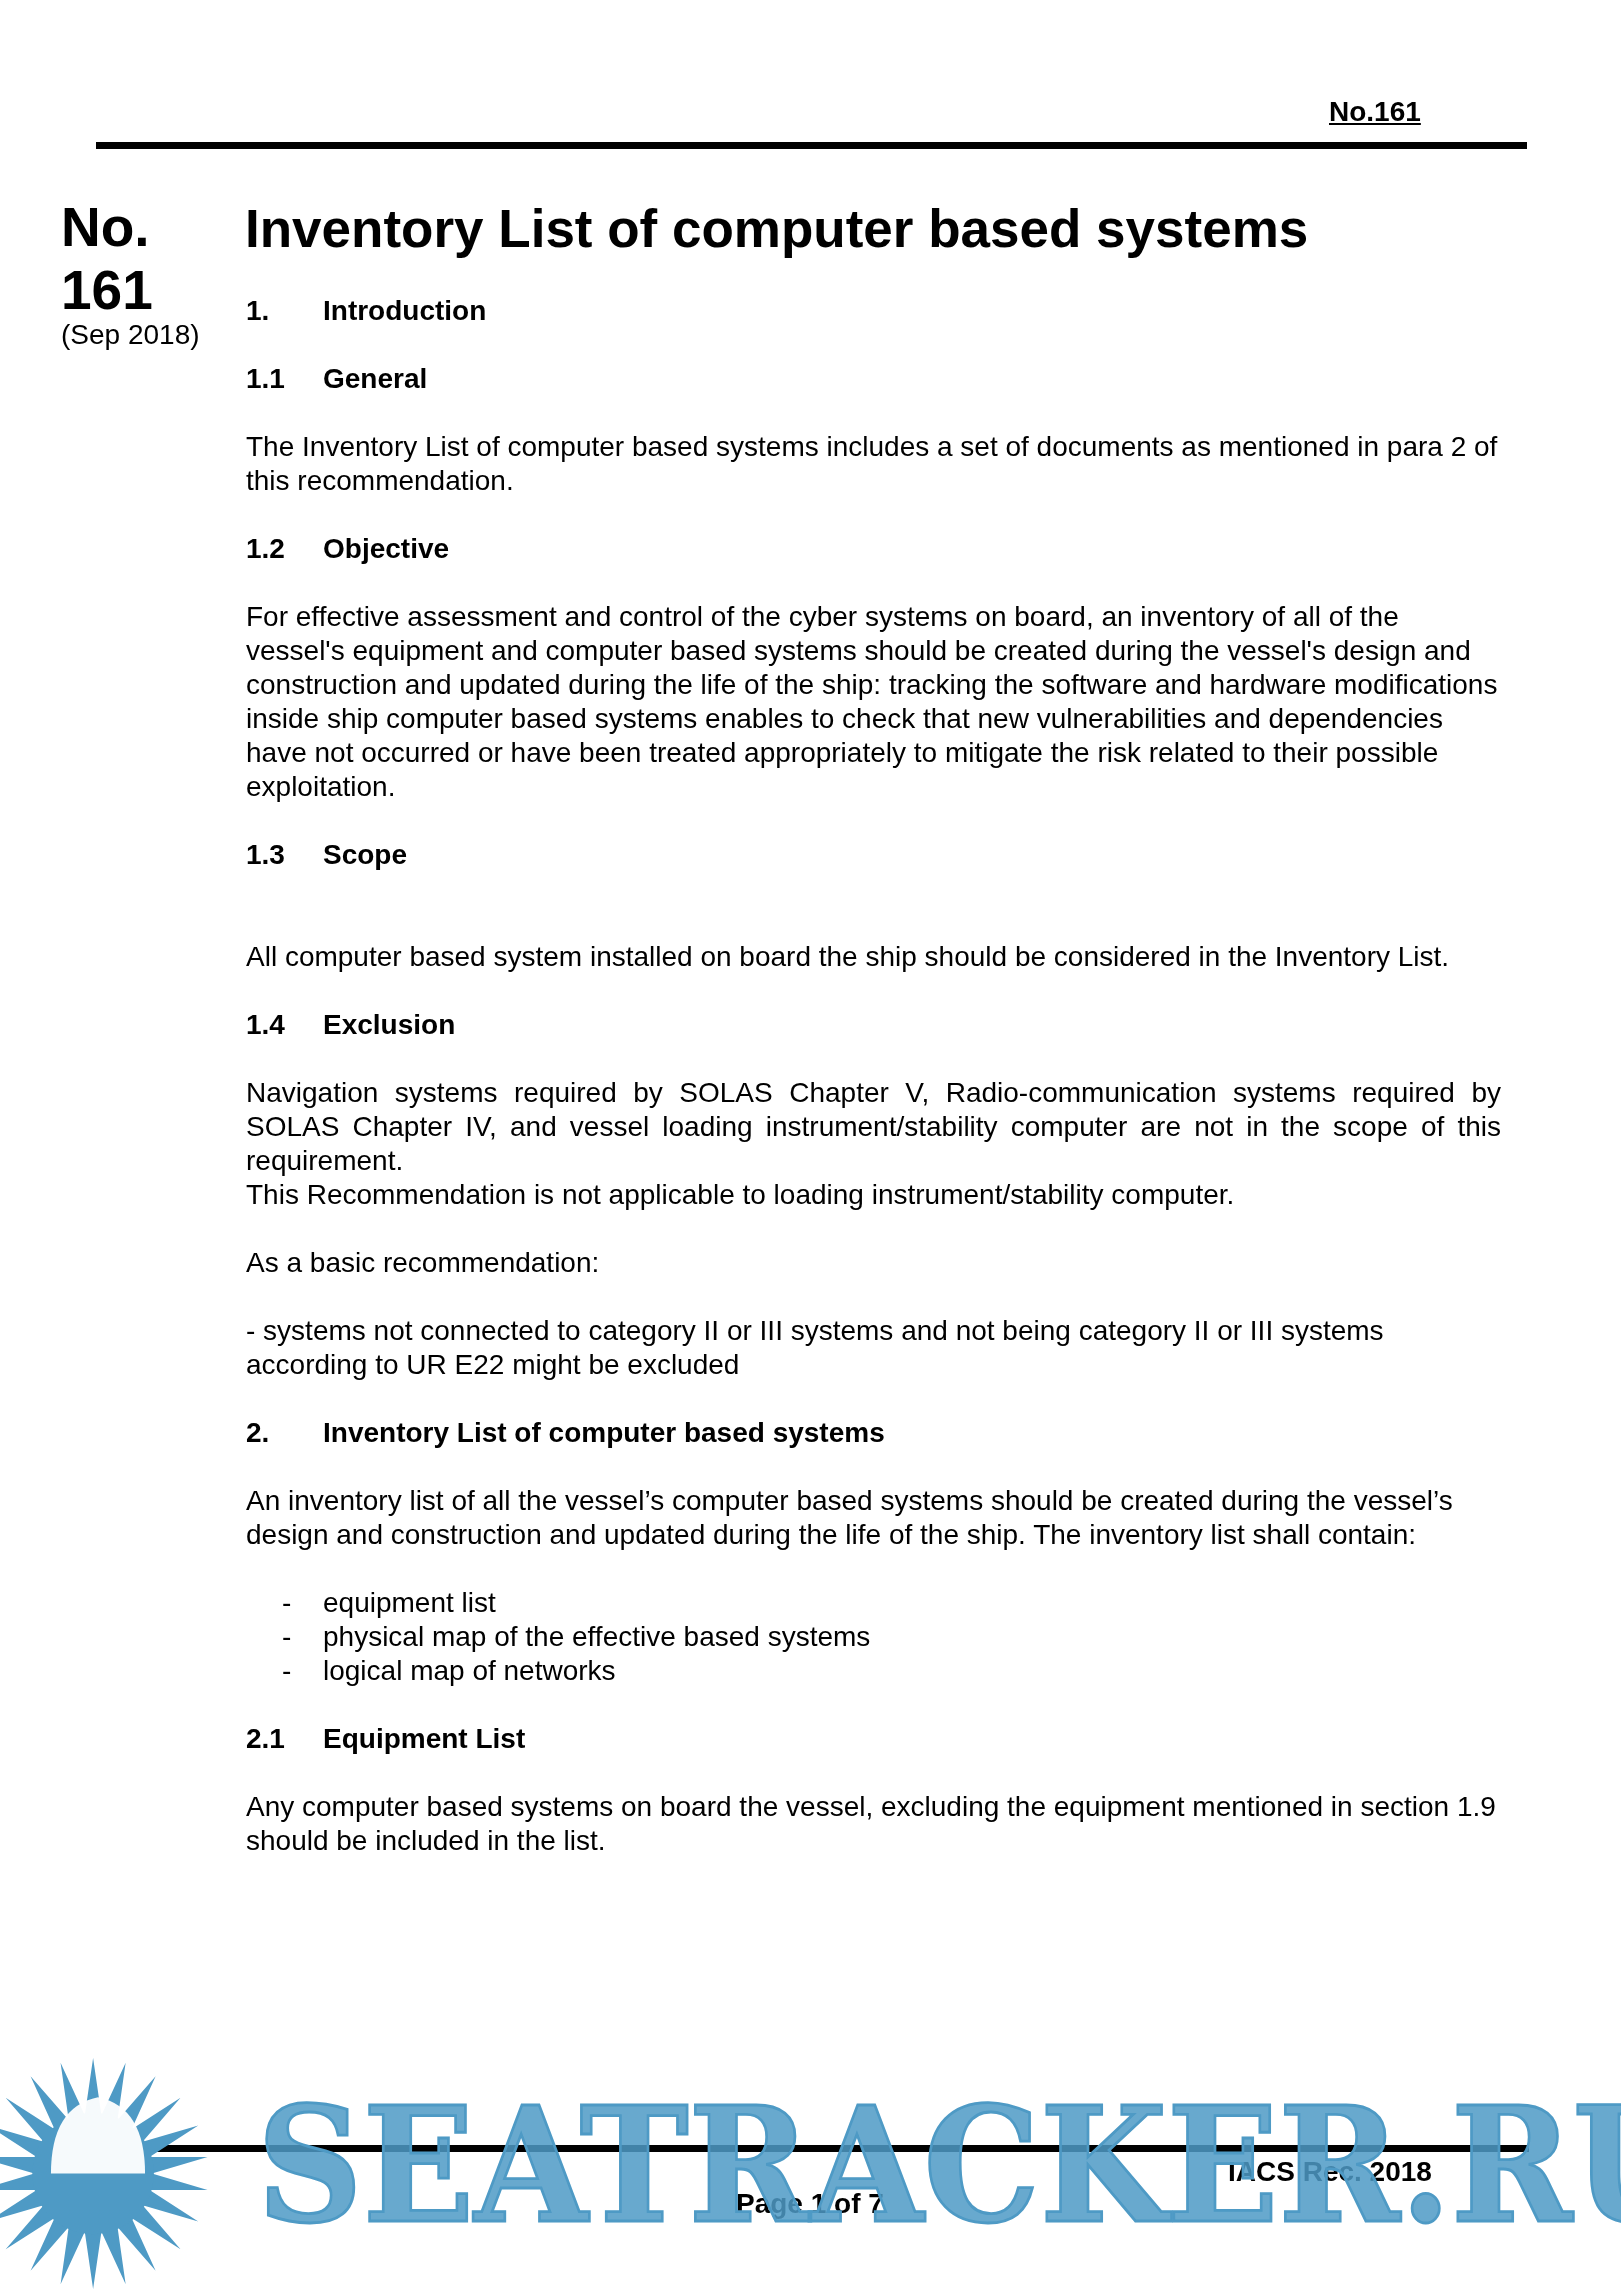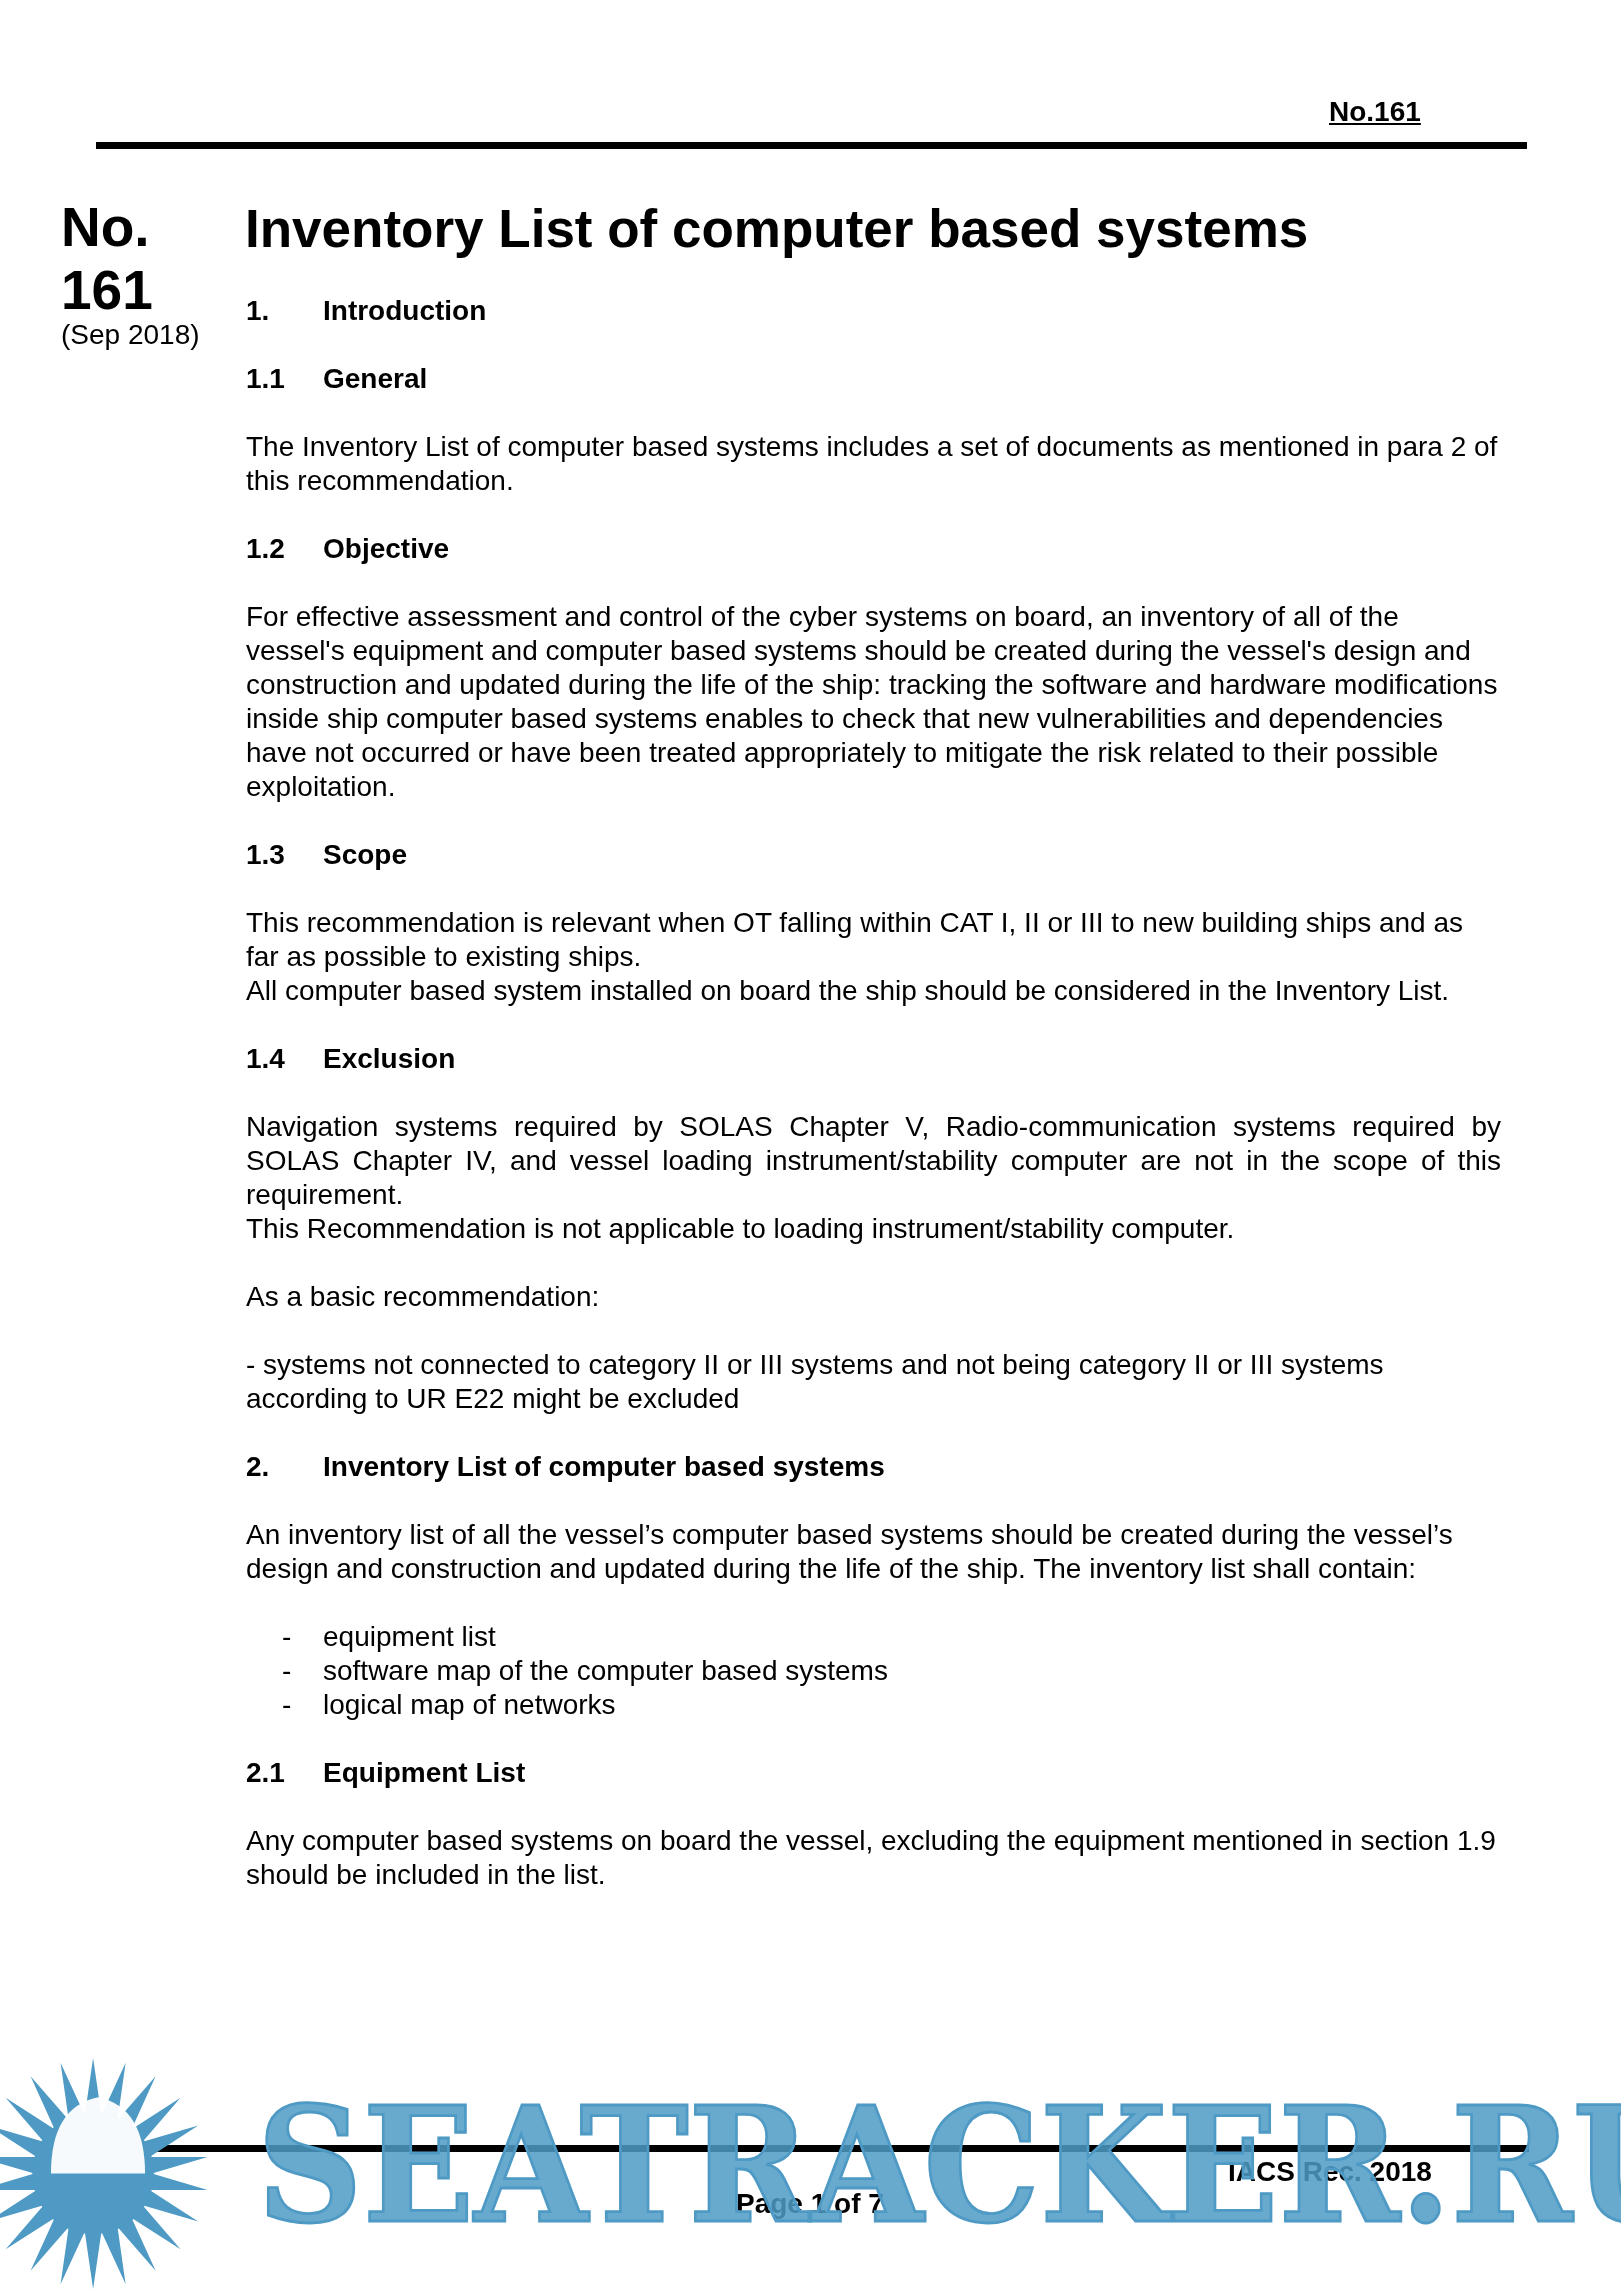--- a/index.html
+++ b/index.html
@@ -89,21 +89,21 @@
     <span class="num">1.2</span>
     <span>Objective</span>
   </div>
   <p>For effective assessment and control of the cyber systems on board, an inventory of all of the vessel's equipment and computer based systems should be created during the vessel's design and construction and updated during the life of the ship: tracking the software and hardware modifications inside ship computer based systems enables to check that new vulnerabilities and dependencies have not occurred or have been treated appropriately to mitigate the risk related to their possible exploitation.</p>
 
   <div class="h">
     <span class="num">1.3</span>
     <span>Scope</span>
   </div>
   <p>
-    <span>This recommendation is relevant when OT falling within CAT I, II or III to new building ships and as far as possible to existing ships.</span><br>
+    <br>
     <span>All computer based system installed on board the ship should be considered in the Inventory List.</span>
   </p>
 
   <div class="h">
     <span class="num">1.4</span>
     <span>Exclusion</span>
   </div>
   <p>
     <span class="para-just" style="display:block;text-align:justify">Navigation systems required by SOLAS Chapter V, Radio-communication systems required by SOLAS Chapter IV, and vessel loading instrument/stability computer are not in the scope of this requirement.</span>
     <span>This Recommendation is not applicable to loading instrument/stability computer.</span>
@@ -116,21 +116,21 @@
     <span>Inventory List of computer based systems</span>
   </div>
   <p>An inventory list of all the vessel’s computer based systems should be created during the vessel’s design and construction and updated during the life of the ship. The inventory list shall contain:</p>
   <ul class="dash">
     <li>
       <span class="dash-mark">-</span>
       <span>equipment list</span>
     </li>
     <li>
       <span class="dash-mark">-</span>
-      <span>software map of the computer based systems</span>
+      <span>physical map of the effective based systems</span>
     </li>
     <li>
       <span class="dash-mark">-</span>
       <span>logical map of networks</span>
     </li>
   </ul>
 
   <div class="h">
     <span class="num">2.1</span>
     <span>Equipment List</span>

